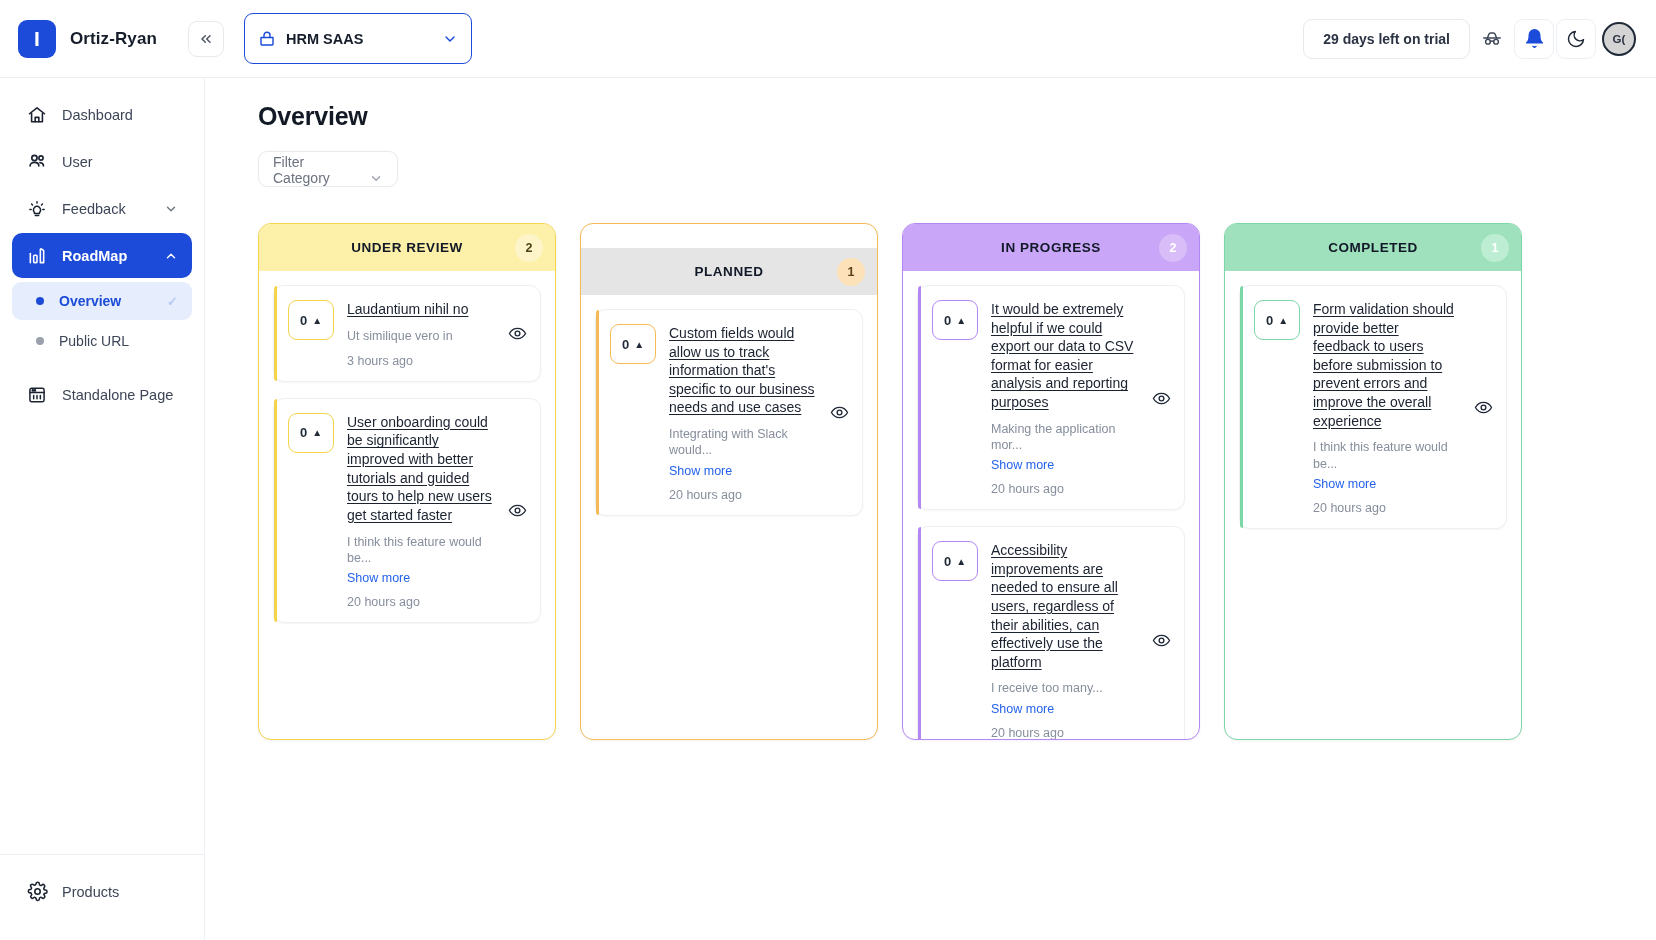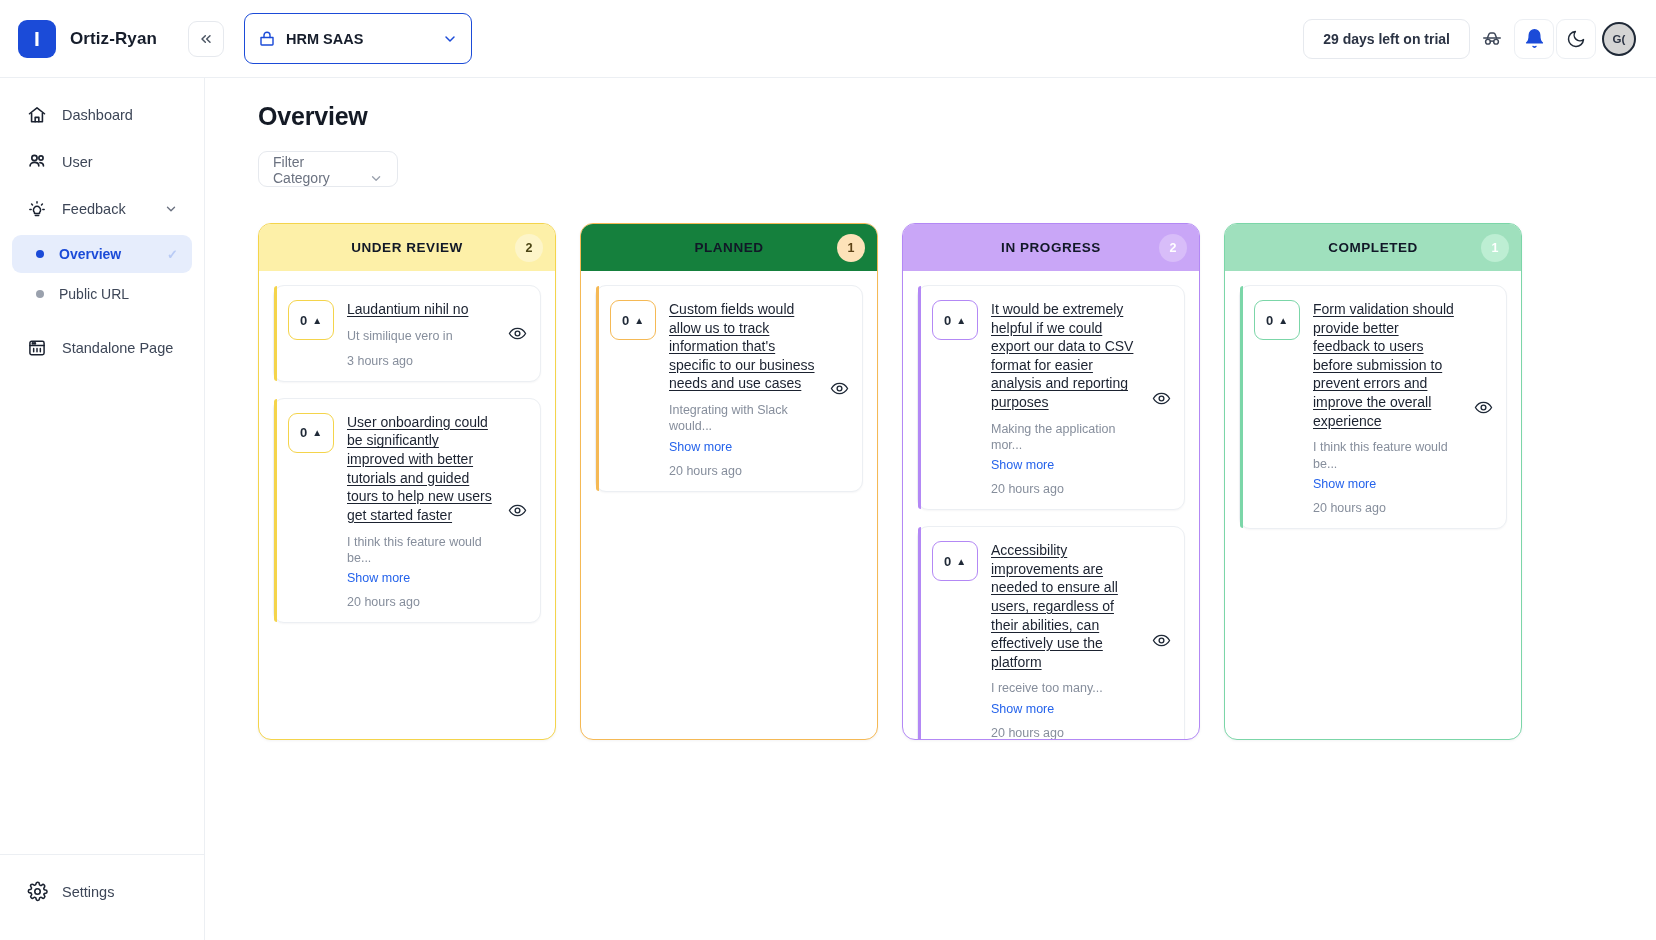--- a/index.html
+++ b/index.html
@@ -276,20 +276,35 @@
         </svg>
       </span>
       <span class="nv-label">Feedback</span>
       <span class="nv-chev">
         <svg width="14" height="14" viewBox="0 0 24 24" fill="none" stroke="currentColor" stroke-width="2.4" stroke-linecap="round" stroke-linejoin="round">
             <polyline points="6 9 12 15 18 9"></polyline>
           </svg>
       </span>
     </div>
 
+    <div class="nav-item active">
+      <span class="nv-ico">
+        <svg width="20" height="20" viewBox="0 0 24 24" fill="none" stroke="#ffffff" stroke-width="1.9" stroke-linecap="round" stroke-linejoin="round">
+          <path d="M4 20V9"></path>
+            <rect x="8" y="11" width="4" height="9" rx="1"></rect>
+            <path d="M16 20V4.5a1 1 0 0 1 1.6-.8L20 5.5V20z"></path>
+        </svg>
+      </span>
+      <span class="nv-label">RoadMap</span>
+      <span class="nv-chev">
+        <svg width="14" height="14" viewBox="0 0 24 24" fill="none" stroke="currentColor" stroke-width="2.4" stroke-linecap="round" stroke-linejoin="round">
+            <polyline points="6 15 12 9 18 15"></polyline>
+          </svg>
+      </span>
+    </div>
   </div>
 
   <div class="subnav">
     <div class="sub-item active">
       <span class="dot"></span>
       <span class="sub-label">Overview</span>
       <span class="sub-check">✓</span>
     </div>
     <div class="sub-item">
       <span class="dot"></span>
@@ -313,21 +328,21 @@
   </div>
 
   <div class="sidebar-footer">
     <div class="nav-item">
       <span class="nv-ico">
         <svg width="21" height="21" viewBox="0 0 24 24" fill="none" stroke="#1b2230" stroke-width="1.8" stroke-linecap="round" stroke-linejoin="round">
           <circle cx="12" cy="12" r="3.1"></circle>
           <path d="M19.4 14.5a1.6 1.6 0 0 0 .3 1.8l.1.1a1.9 1.9 0 1 1-2.7 2.7l-.1-.1a1.6 1.6 0 0 0-1.8-.3 1.6 1.6 0 0 0-1 1.5v.2a1.9 1.9 0 0 1-3.8 0v-.1a1.6 1.6 0 0 0-1-1.5 1.6 1.6 0 0 0-1.8.3l-.1.1a1.9 1.9 0 1 1-2.7-2.7l.1-.1a1.6 1.6 0 0 0 .3-1.8 1.6 1.6 0 0 0-1.5-1H3.4a1.9 1.9 0 0 1 0-3.8h.1a1.6 1.6 0 0 0 1.5-1 1.6 1.6 0 0 0-.3-1.8l-.1-.1a1.9 1.9 0 1 1 2.7-2.7l.1.1a1.6 1.6 0 0 0 1.8.3h.1a1.6 1.6 0 0 0 1-1.5V3.4a1.9 1.9 0 0 1 3.8 0v.1a1.6 1.6 0 0 0 1 1.5 1.6 1.6 0 0 0 1.8-.3l.1-.1a1.9 1.9 0 1 1 2.7 2.7l-.1.1a1.6 1.6 0 0 0-.3 1.8v.1a1.6 1.6 0 0 0 1.5 1h.2a1.9 1.9 0 0 1 0 3.8h-.1a1.6 1.6 0 0 0-1.5 1z"></path>
         </svg>
       </span>
-      <span class="nv-label">Settings</span>
+      <span class="nv-label">Products</span>
     </div>
   </div>
 </div>
 
 <div class="main">
   <div class="page-title">Overview</div>
 
   <div class="filter-btn">
     <span>Filter Category</span>
     <svg width="15" height="15" viewBox="0 0 24 24" fill="none" stroke="#9aa1ad" stroke-width="2.2" stroke-linecap="round" stroke-linejoin="round">
@@ -375,21 +390,21 @@
             <div class="eye-btn">
               <svg width="19" height="19" viewBox="0 0 24 24" fill="none" stroke="#1f2937" stroke-width="1.7" stroke-linecap="round" stroke-linejoin="round">
                 <path d="M1.8 12S5.5 5.5 12 5.5 22.2 12 22.2 12 18.5 18.5 12 18.5 1.8 12 1.8 12z"></path>
                 <circle cx="12" cy="12" r="3"></circle>
               </svg>
             </div>
           </div>
         </div>
       </div>
       <div class="column" style="border-color: rgb(245, 185, 85);">
-        <div class="col-head" style="background: #15803d;">
+        <div class="col-head" style="background: #e5e5e5; margin-top: 24px;">
           <span class="col-title">PLANNED</span>
           <span class="col-badge" style="background: rgb(253, 226, 185); color: rgb(91, 65, 21);">1</span>
         </div>
         <div class="col-body">
           <div class="fcard">
             <span class="fcard-stripe" style="background: rgb(245, 185, 85);"></span>
             <div class="vote" style="border: 1px solid rgb(245, 185, 85);">
               <span>0</span>
               <span class="tri">▲</span>
             </div>

